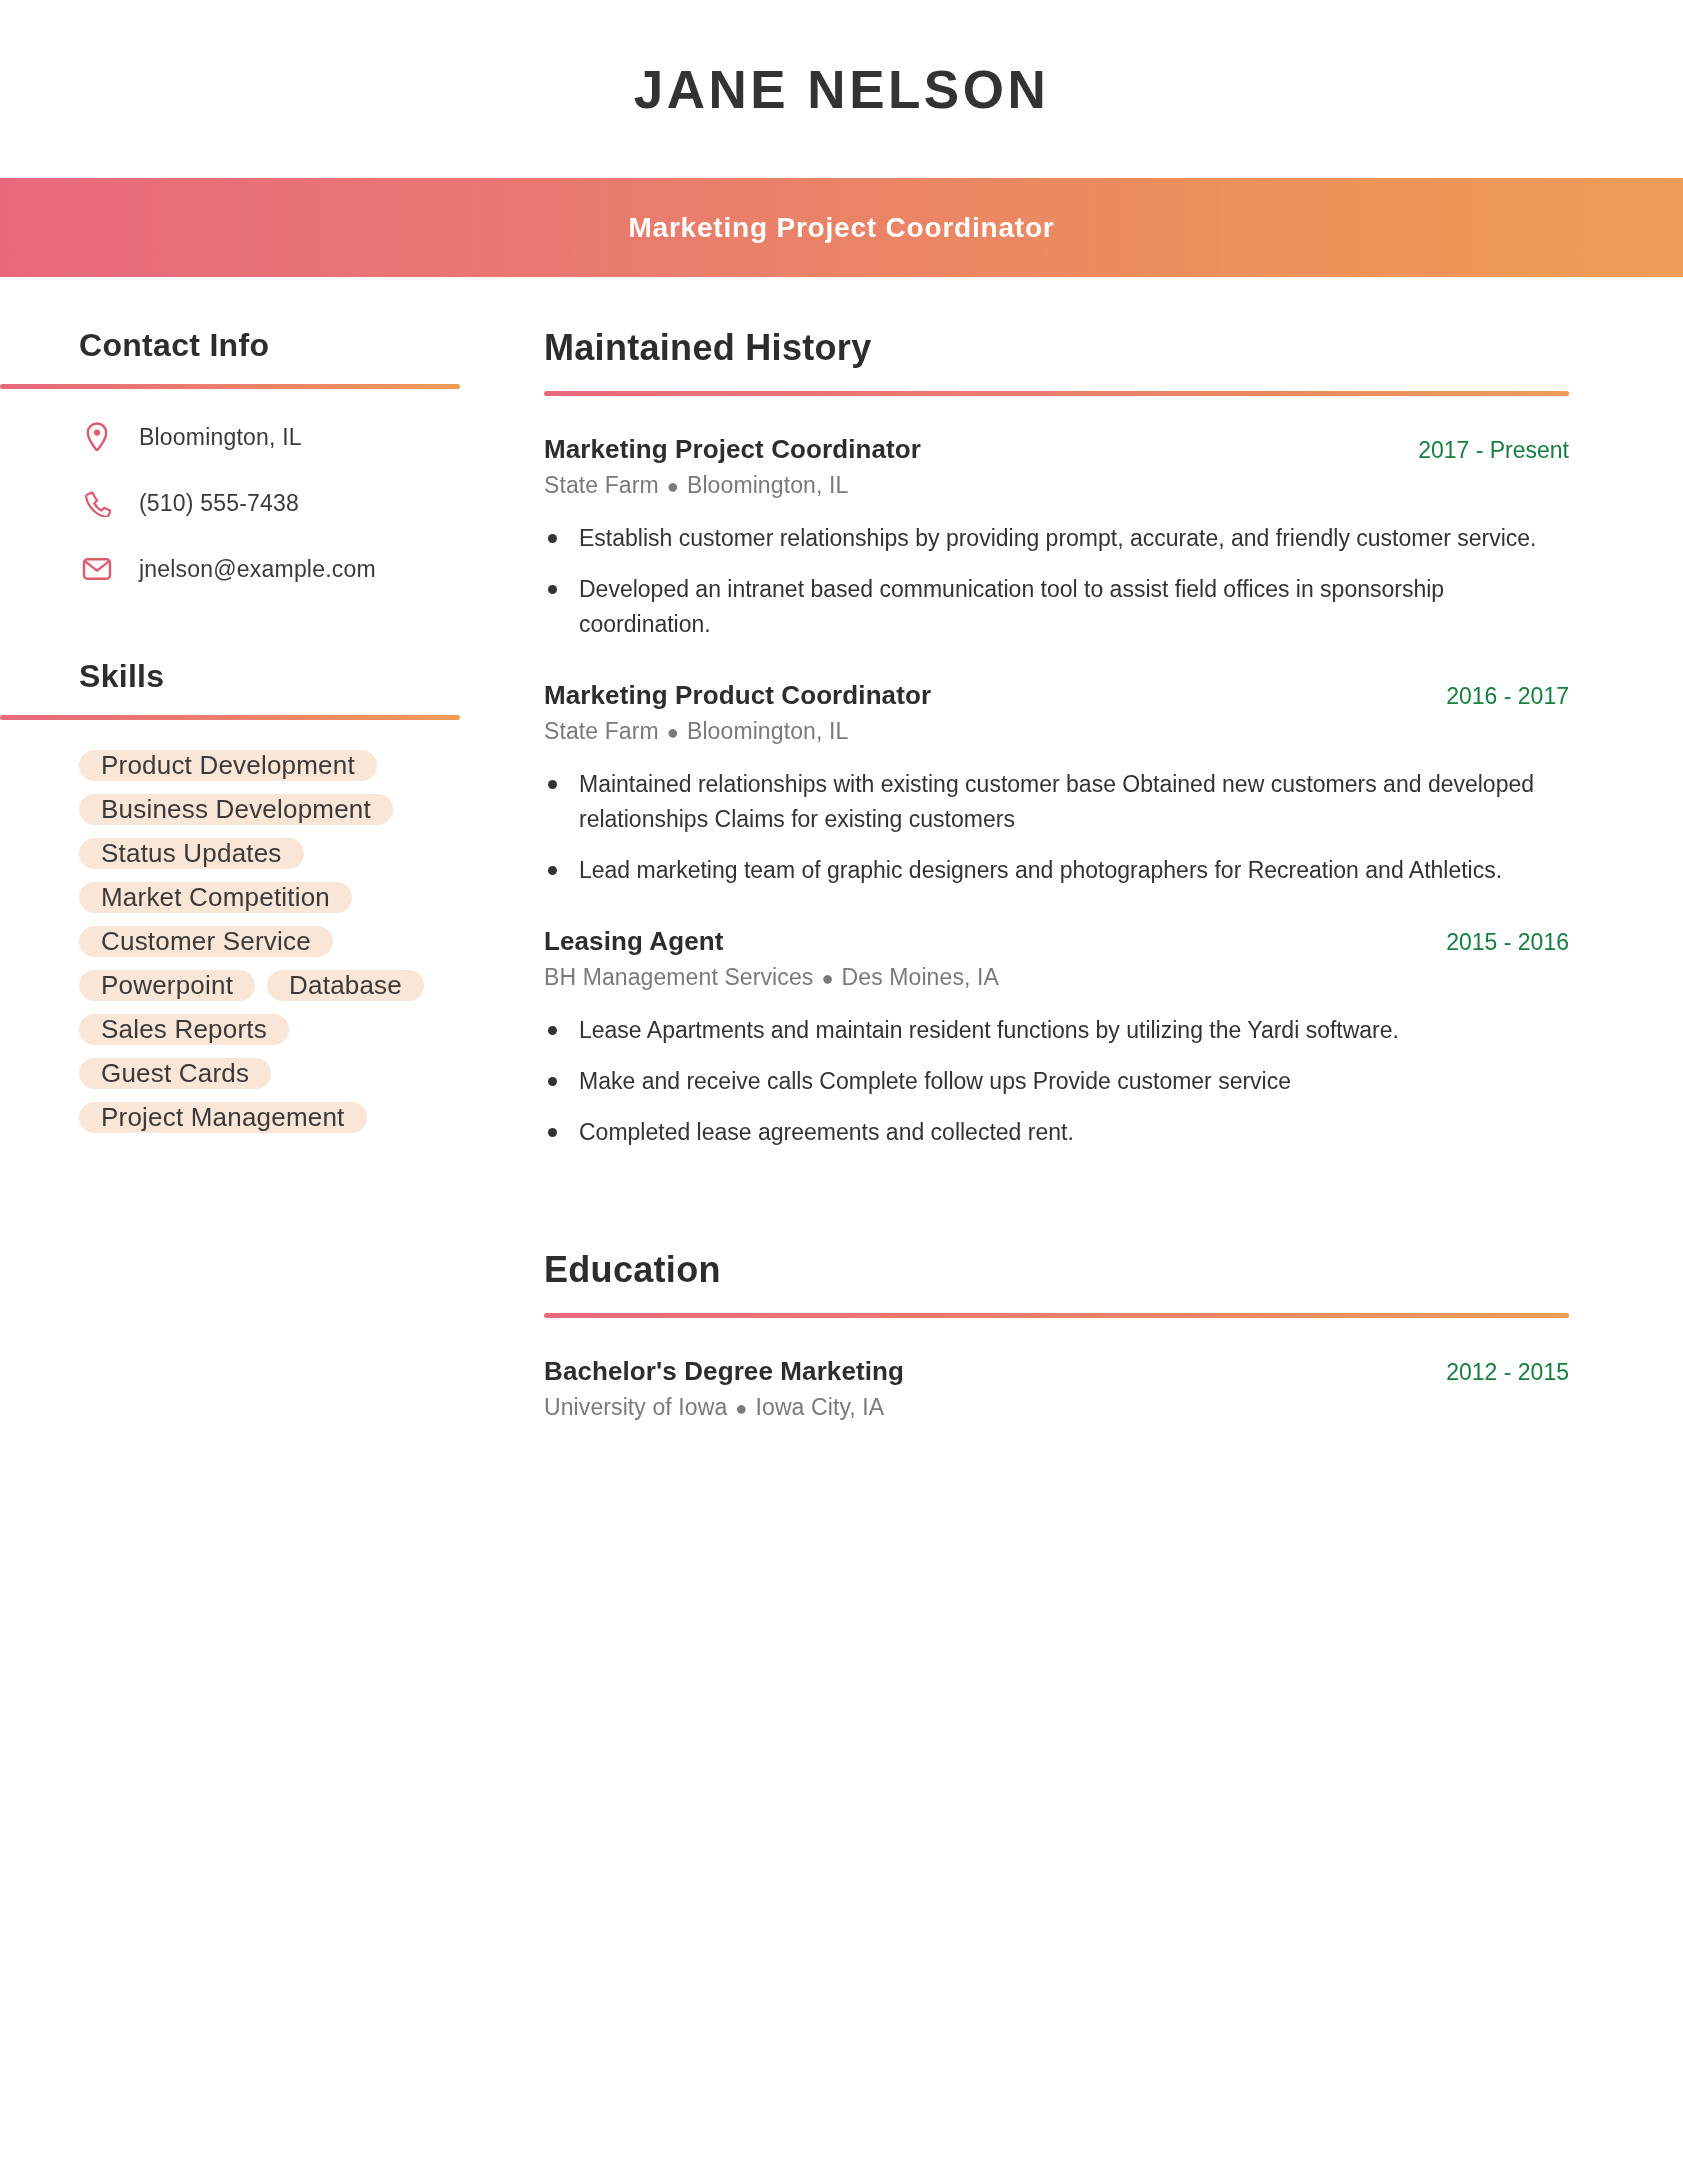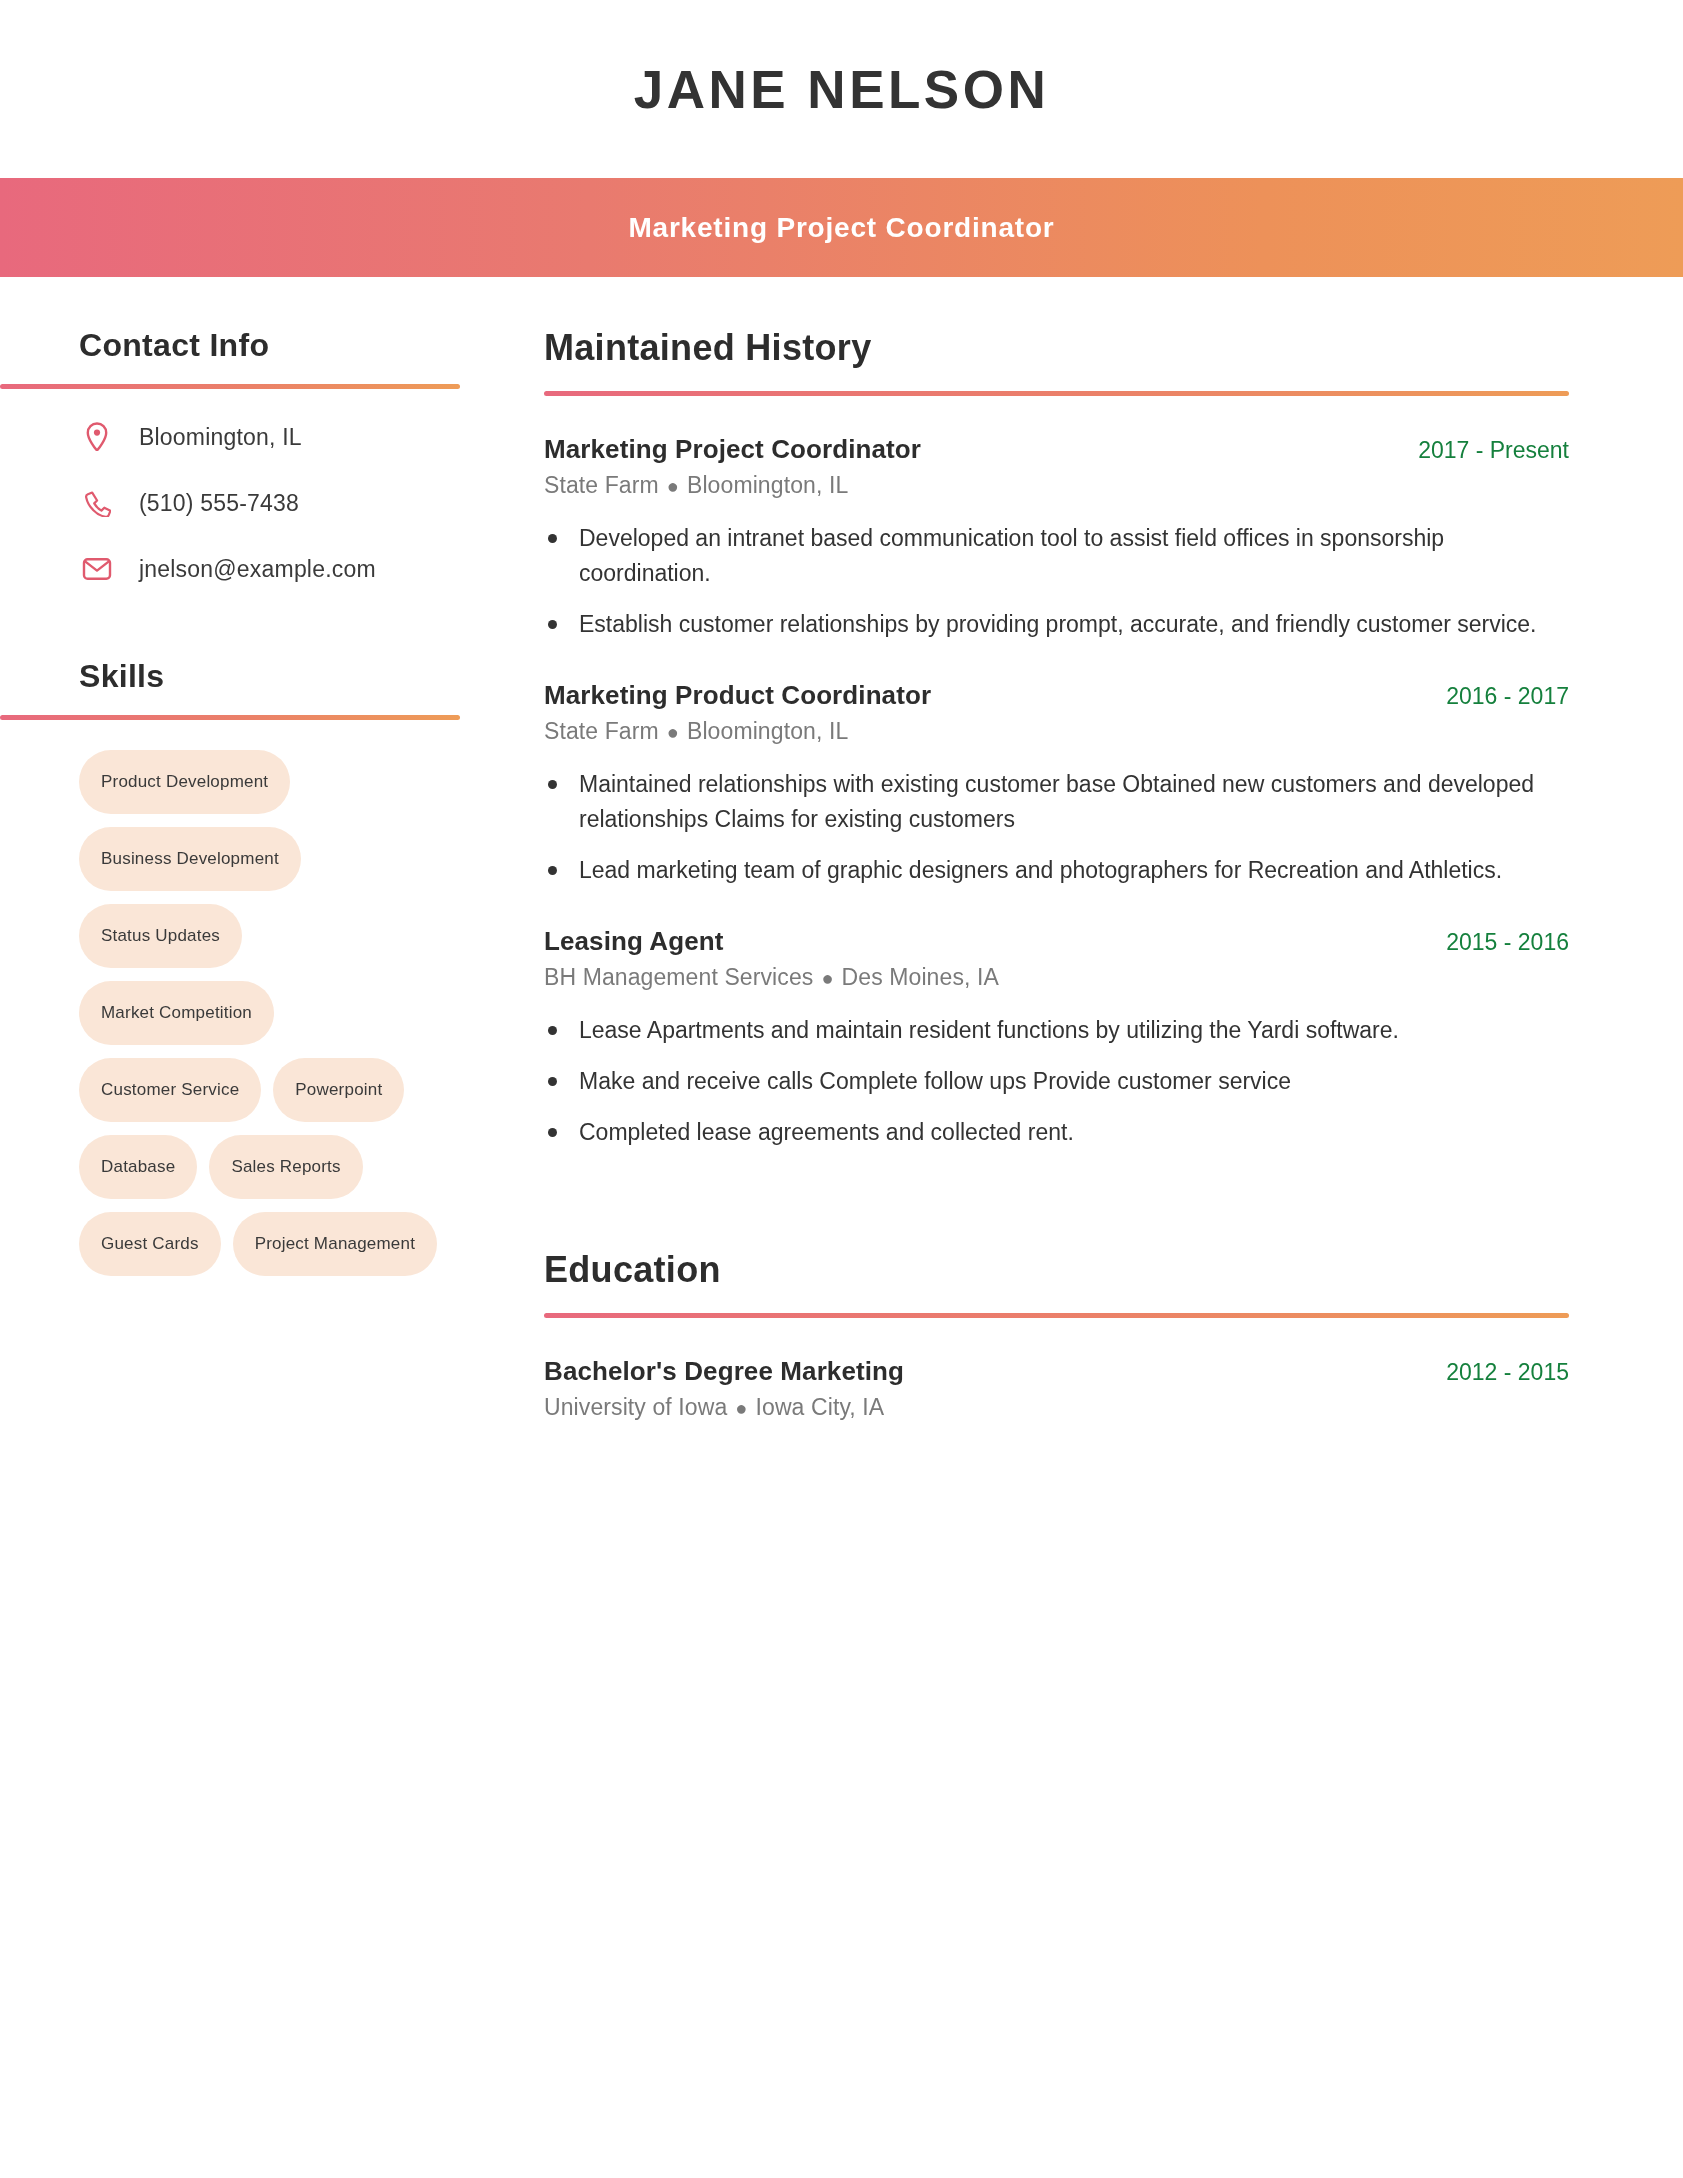--- a/index.html
+++ b/index.html
@@ -123,22 +123,22 @@
   .skills-wrap {
     padding-left: 79px;
     padding-right: 20px;
     display: flex;
     flex-wrap: wrap;
     gap: 13px 12px;
   }
   .skill-pill {
     background: #fae6d7;
     border-radius: 989px;
-    padding: 22px 22px;
-    font-size: 17px;
+    padding: 0 22px;
+    font-size: 26px;
     color: #3a3a3a;
     letter-spacing: 0.2px;
     white-space: nowrap;
   }
 
   
   .entry { margin-bottom: 38px; }
   .entry:last-child { margin-bottom: 0; }
   .entry-top {
     display: flex;
@@ -265,22 +265,22 @@
 
     <div class="entry">
       <div class="entry-top">
         <span class="entry-role">Marketing Project Coordinator</span>
         <span class="entry-dates">2017 - Present</span>
       </div>
       <div class="entry-meta">
         <span>State Farm</span><span class="sep">●</span><span>Bloomington, IL</span>
       </div>
       <ul class="bullets">
+        <li>Establish customer relationships by providing prompt, accurate, and friendly customer service.</li>
         <li>Developed an intranet based communication tool to assist field offices in sponsorship coordination.</li>
-        <li>Establish customer relationships by providing prompt, accurate, and friendly customer service.</li>
       </ul>
     </div>
 
     <div class="entry">
       <div class="entry-top">
         <span class="entry-role">Marketing Product Coordinator</span>
         <span class="entry-dates">2016 - 2017</span>
       </div>
       <div class="entry-meta">
         <span>State Farm</span><span class="sep">●</span><span>Bloomington, IL</span>

